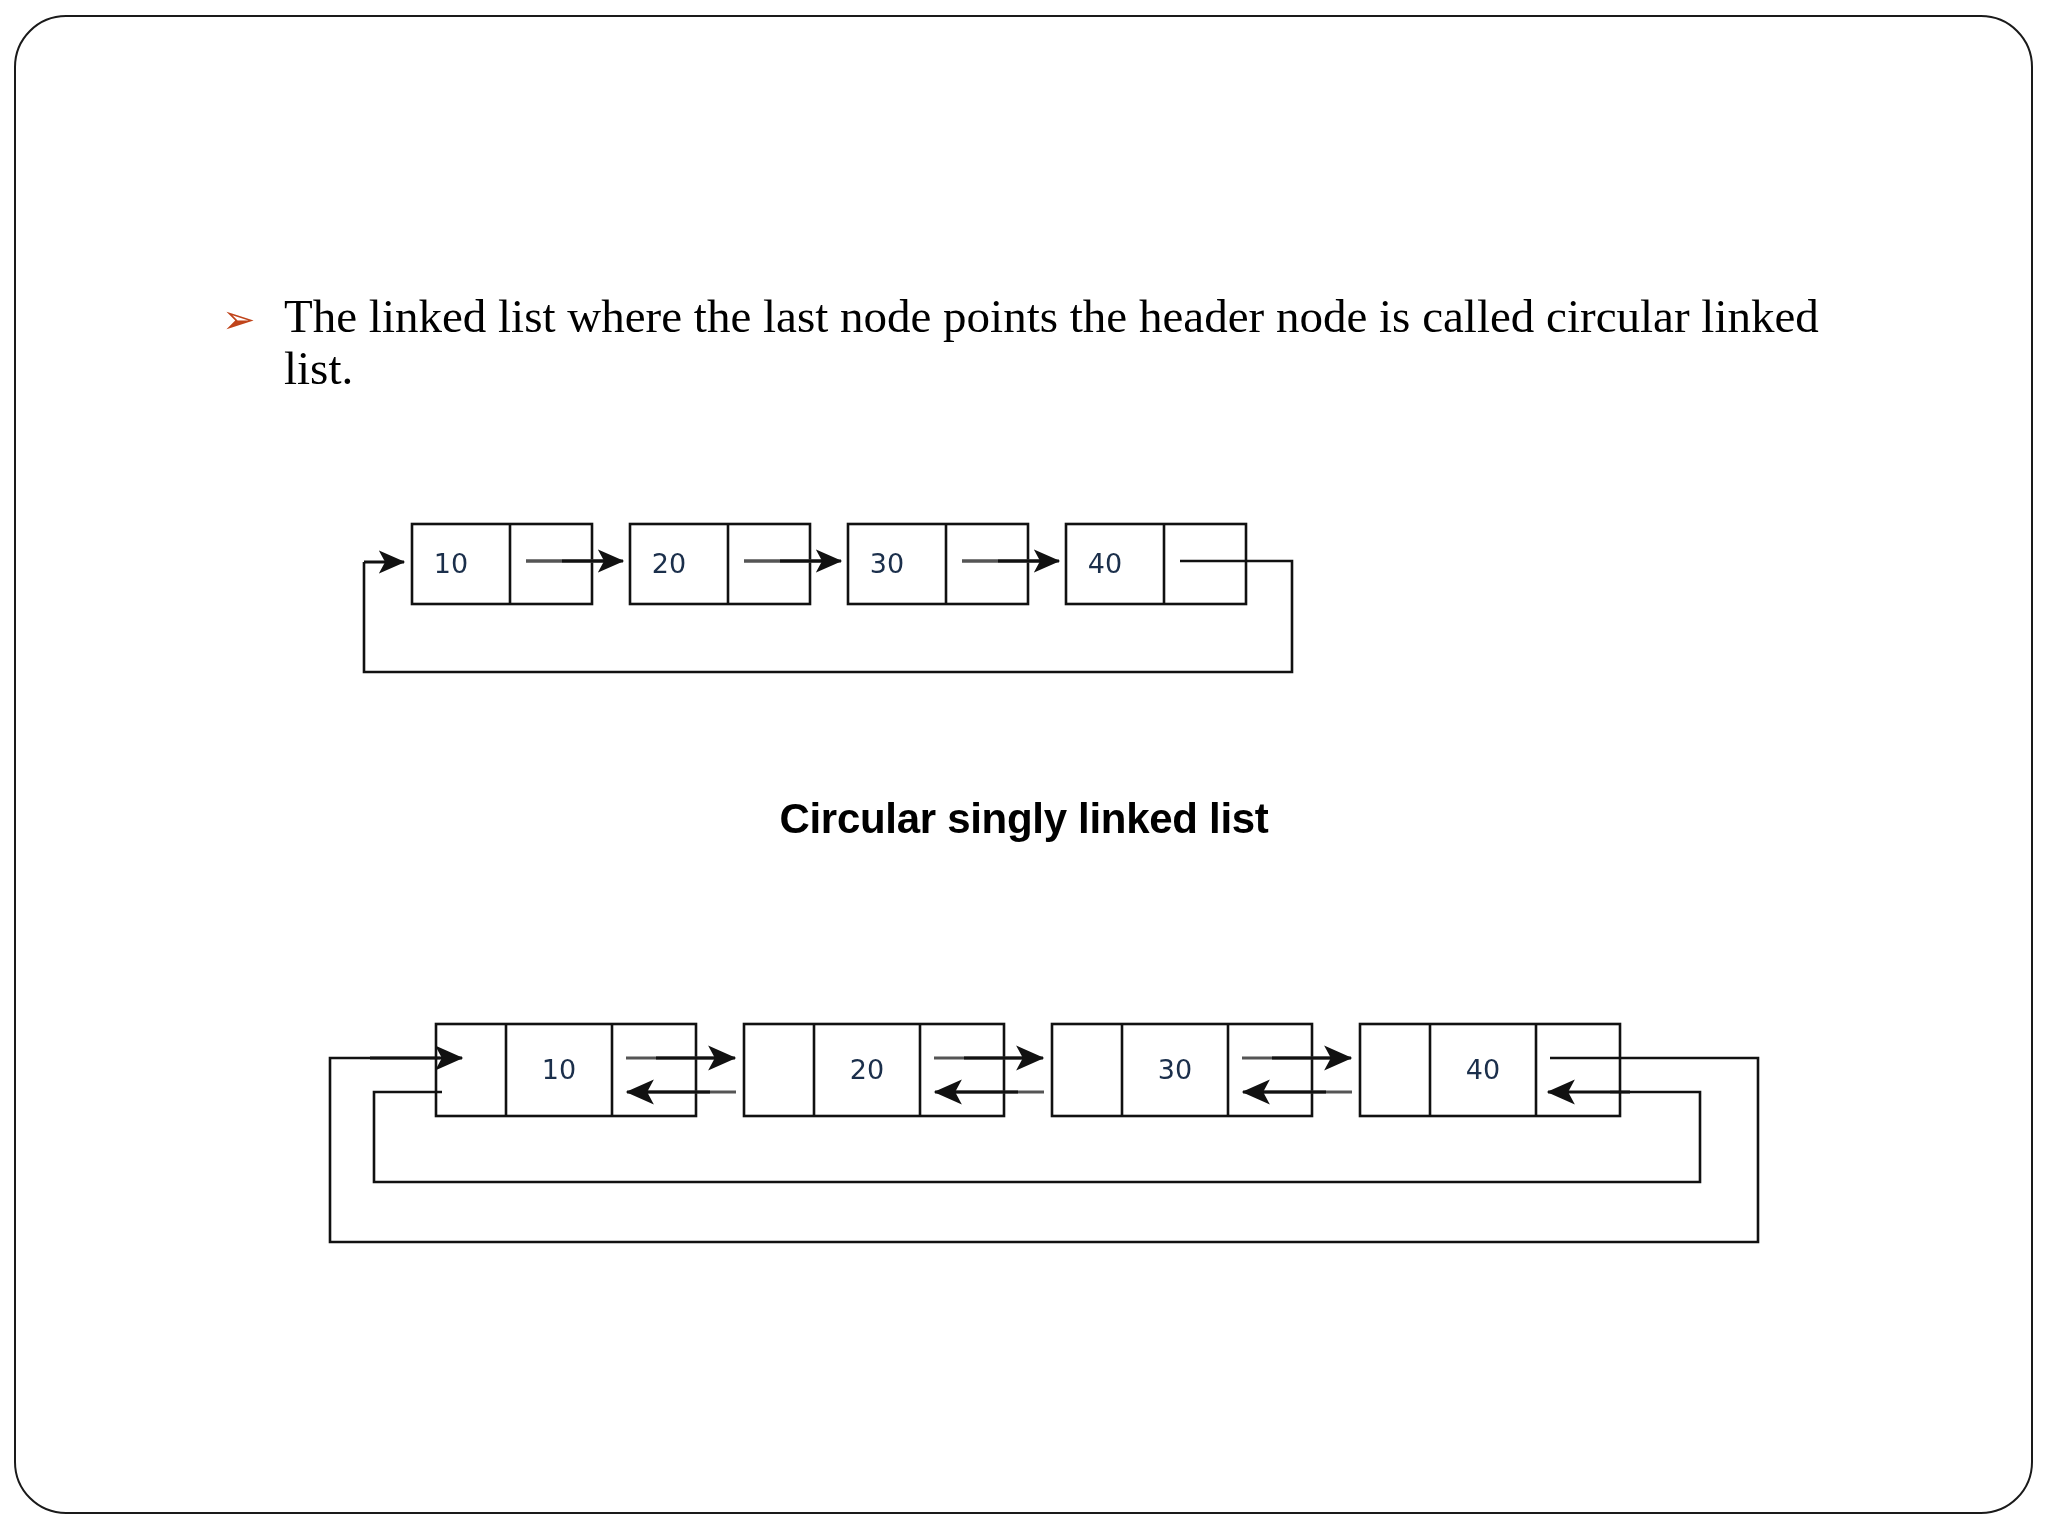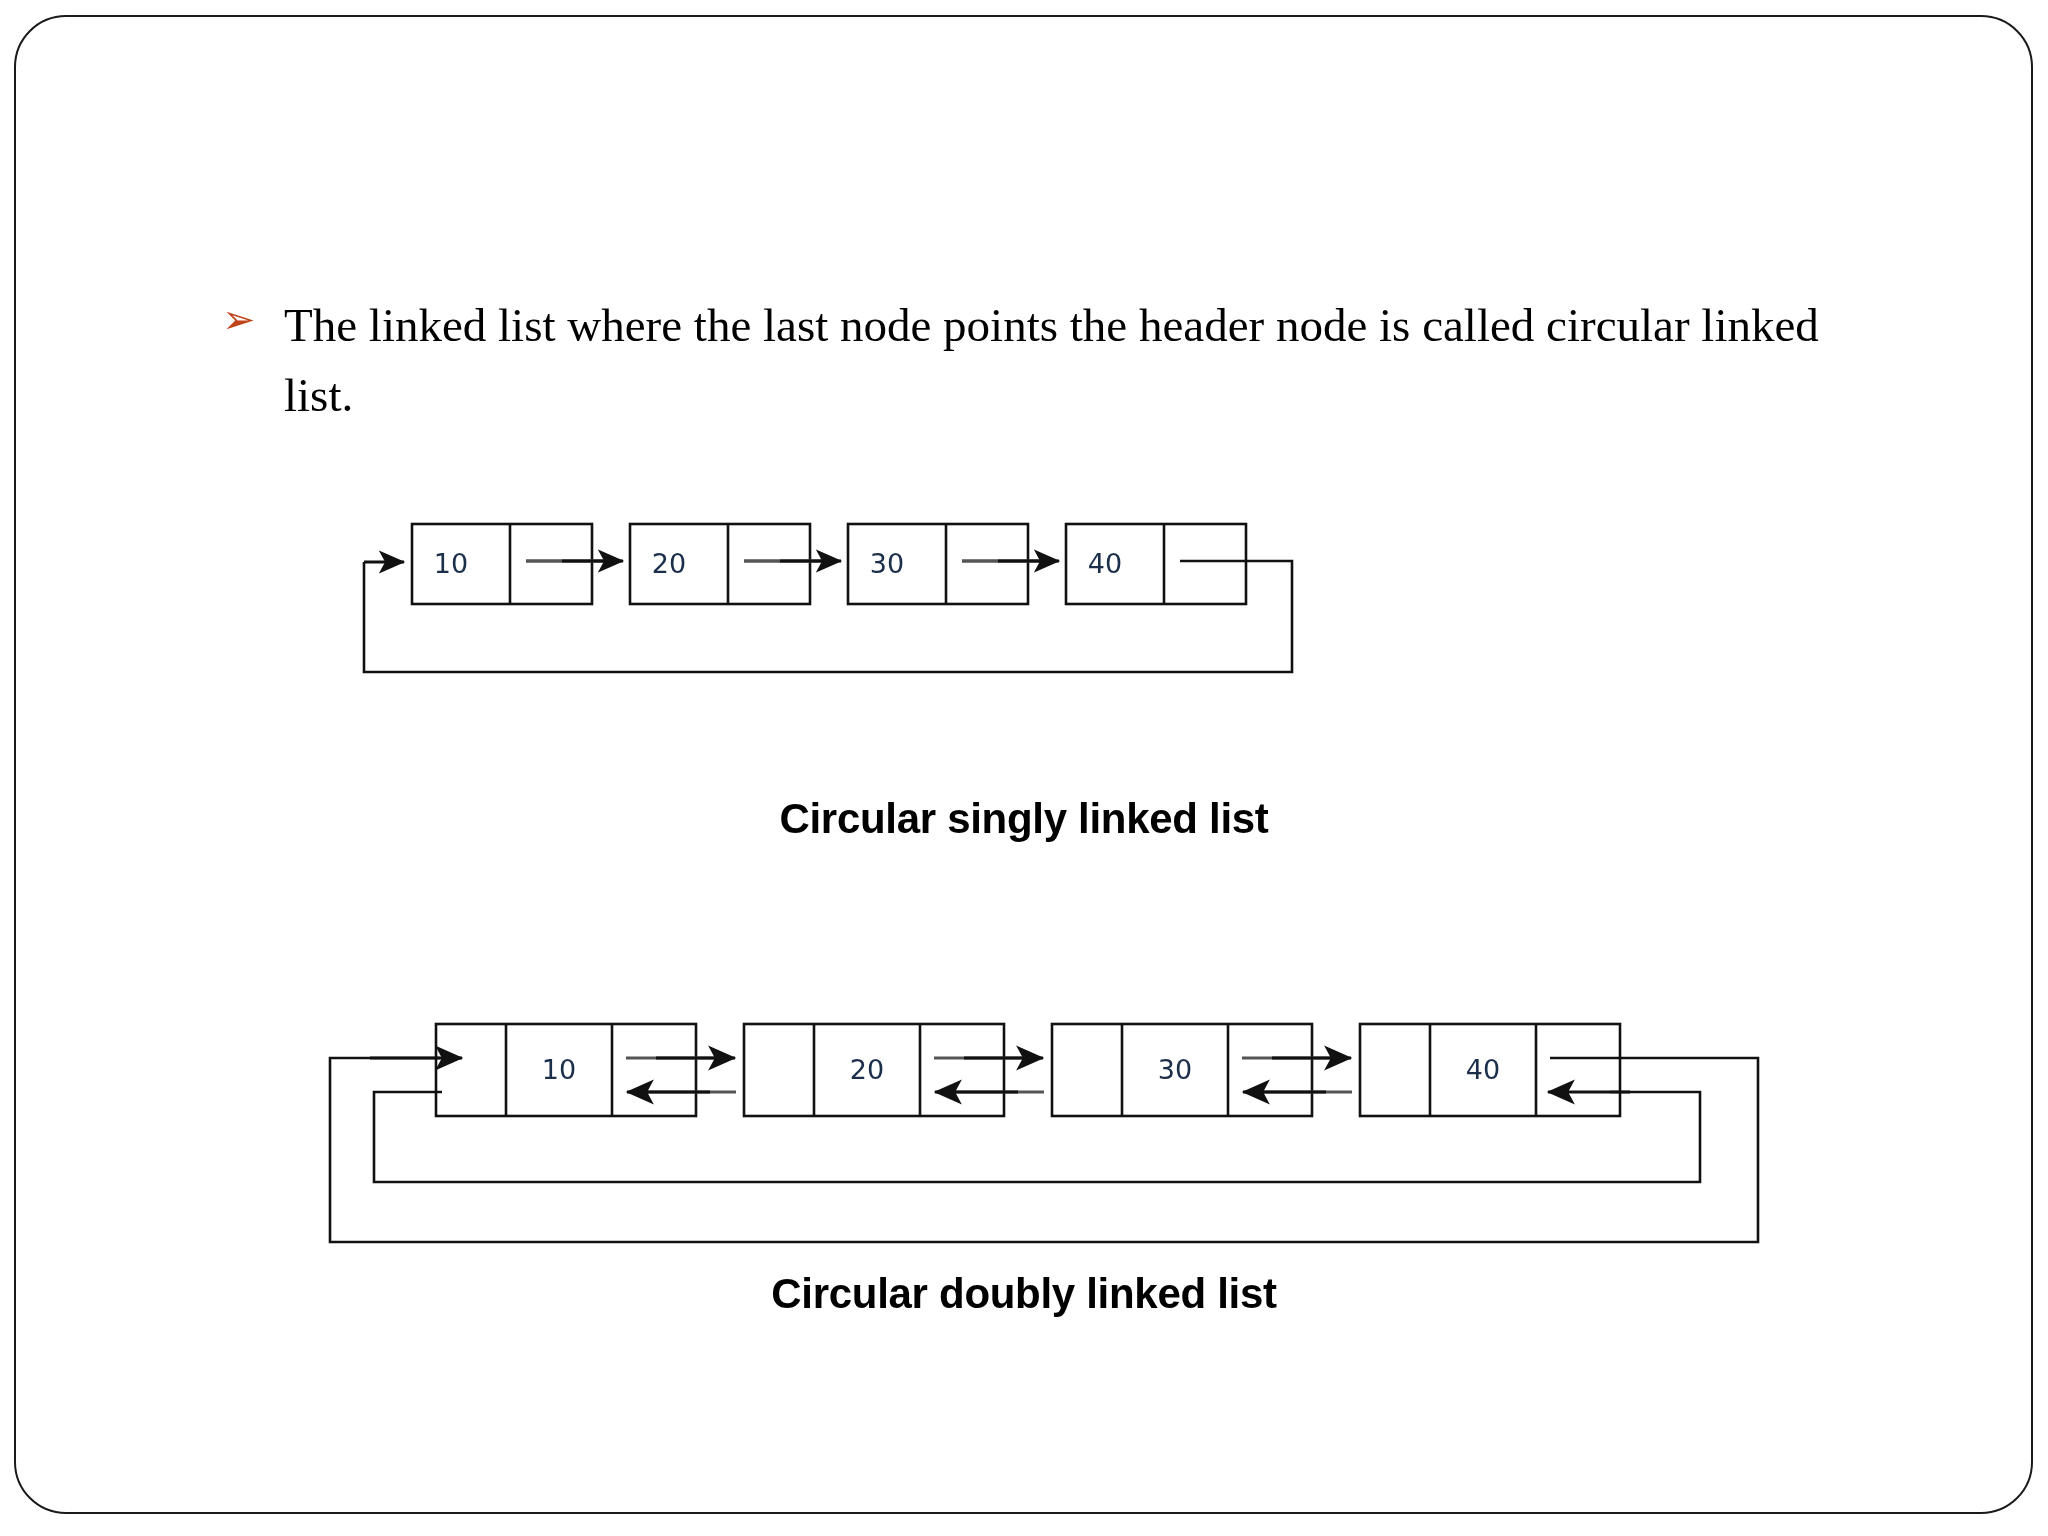--- a/index.html
+++ b/index.html
@@ -52,21 +52,21 @@
     color: #c0441a;
     font-size: 40px;
     line-height: 58px;
     font-family: "DejaVu Sans", sans-serif;
   }
   #bullet-text {
     flex: 1 1 auto;
     color: #000000;
     font-family: "Liberation Serif", serif;
     font-size: 47px;
-    line-height: 70px;
+    line-height: 52px;
   }
   .diagram {
     position: absolute;
   }
   #singly-diagram { left: 340px; top: 500px; }
   #doubly-diagram { left: 310px; top: 1010px; }
   .caption {
     position: absolute;
     width: 2048px;
     left: 0;
@@ -220,15 +220,14 @@
       <path d="M 1240,48 L 1448,48 L 1448,232 L 20,232 L 20,48 L 130,48" fill="none" stroke="#111111" stroke-width="2.6"></path>
       <line x1="60" y1="48" x2="152" y2="48" stroke="#111111" stroke-width="3.2" marker-end="url(#ah-d)"></line>
     </g>
 
     <g>
       <path d="M 132,82 L 64,82 L 64,172 L 1390,172 L 1390,82 L 1300,82" fill="none" stroke="#111111" stroke-width="2.6"></path>
       <line x1="1320" y1="82" x2="1238" y2="82" stroke="#111111" stroke-width="3.2" marker-end="url(#ah-d)"></line>
     </g>
   </svg>
 
-  <div class="caption" id="caption-doubly">Circular doubly linked list</div>
 
 </div>
 
 </body></html>

